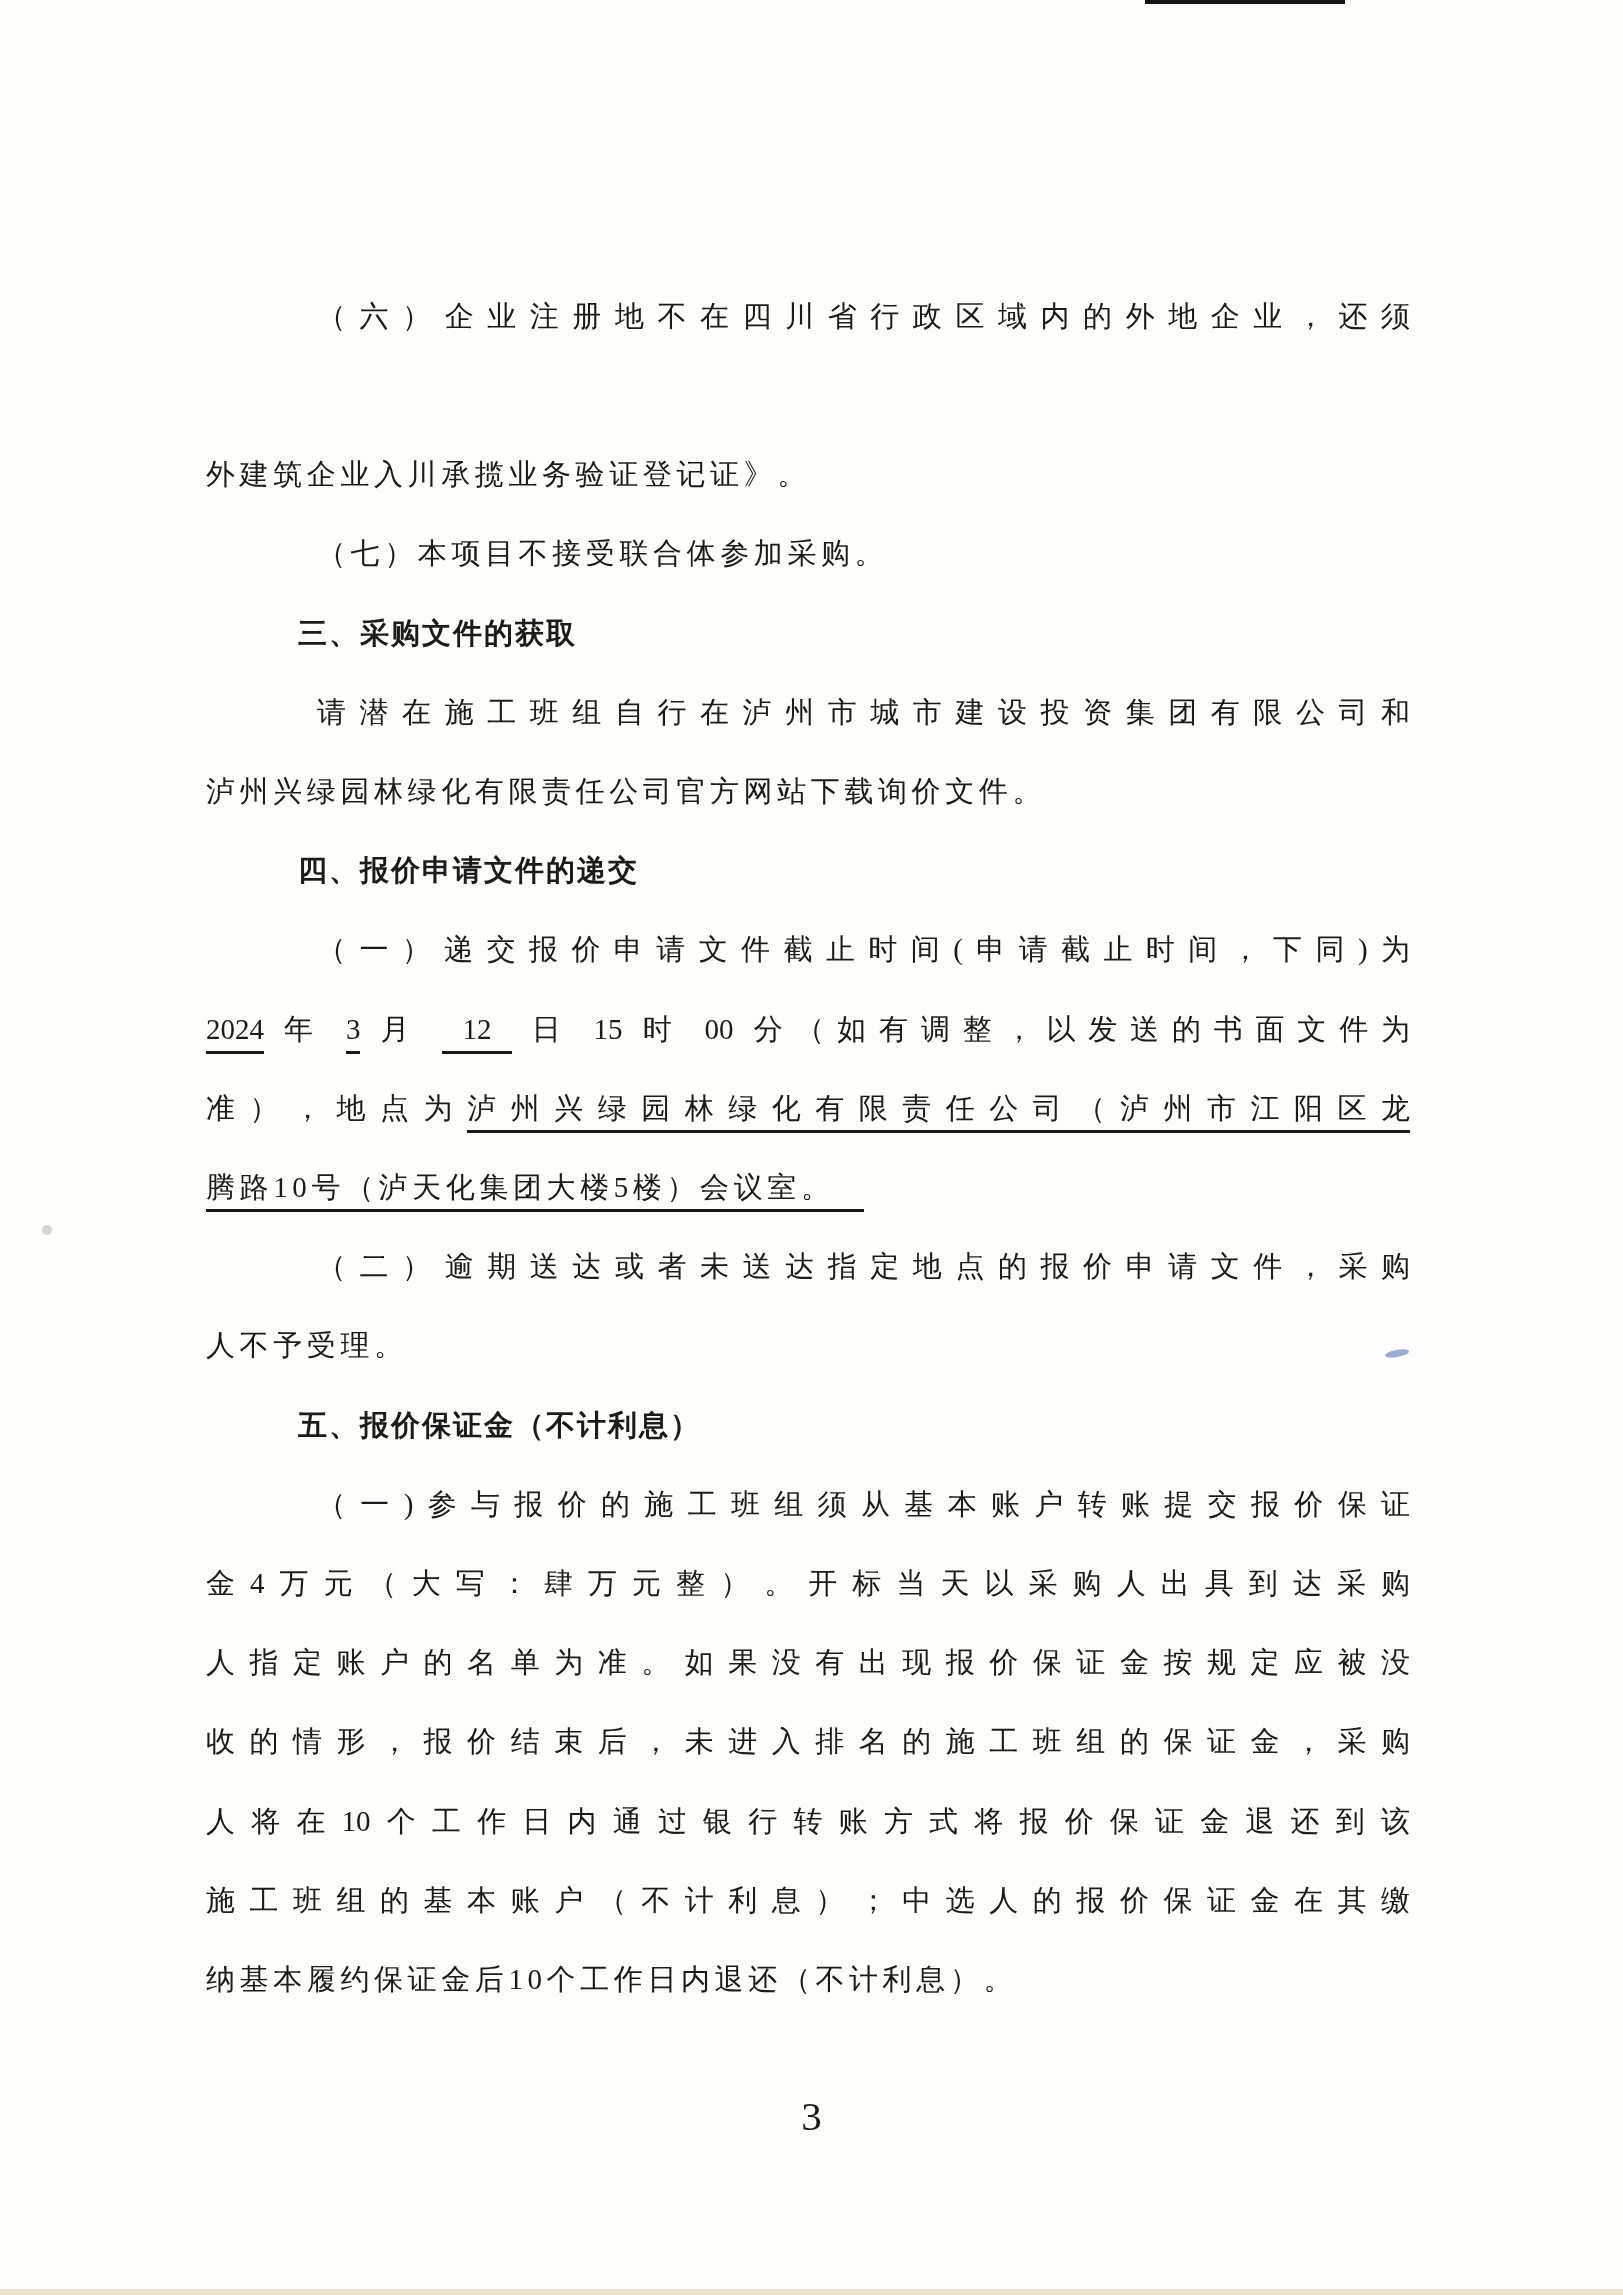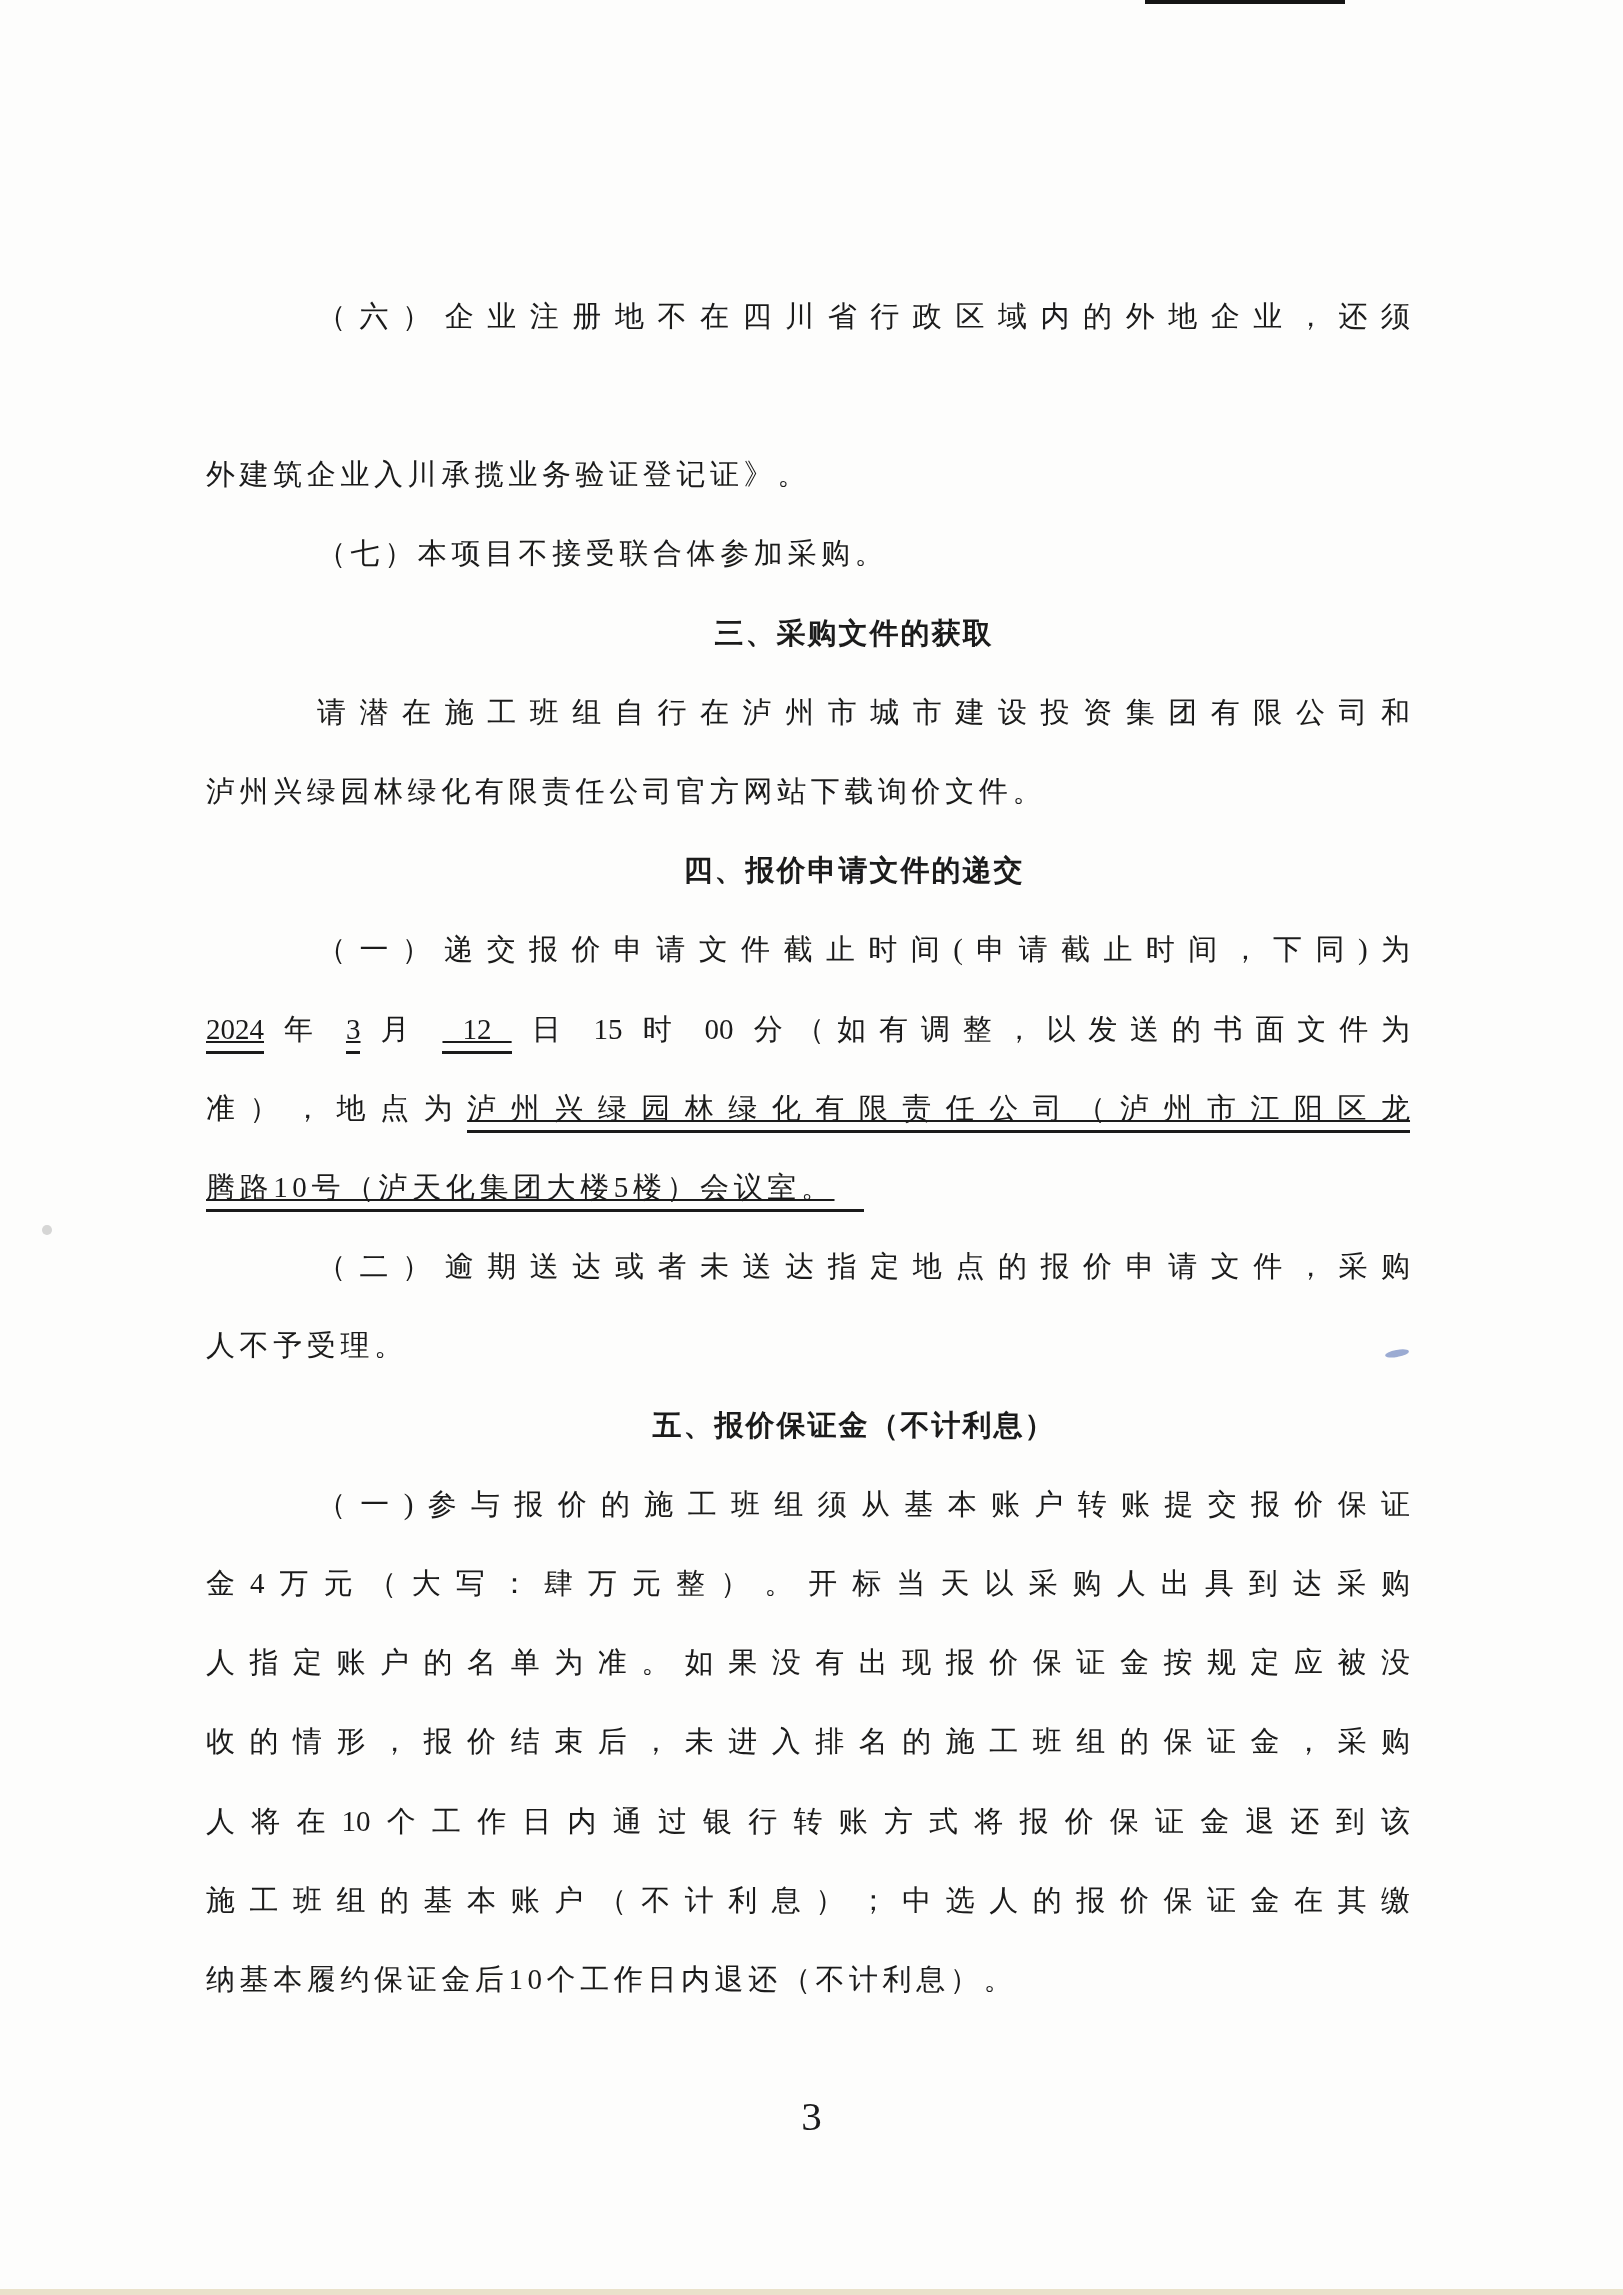--- a/index.html
+++ b/index.html
@@ -16,23 +16,22 @@
     font-size:29px;line-height:1.3;
   }
   .j{text-align:justify;text-align-last:justify;text-justify:inter-character;}
   .l{letter-spacing:4.6px;}
   .ind{padding-left:111px;}
   .hd{
     padding-left:92px;
     font-weight:700;
     font-family:"Liberation Sans","DejaVu Sans",sans-serif;
     letter-spacing:2px;
-    text-align:center;
   }
-  .u{border-bottom:3.9px solid #1b1b1b;padding-bottom:5.9px;text-decoration:underline;}
+  .u{border-bottom:3.9px solid #1b1b1b;padding-bottom:5.9px;}
   .u-ext{padding-right:29.5px;}
   .pageno{
     position:absolute;top:2092px;left:0;width:100%;
     text-align:center;font-size:41px;
   }
   
   .edge-top{position:absolute;top:0;left:1145px;width:200px;height:3.9px;background:#151515;}
   .edge-bottom{position:absolute;bottom:0;left:0;width:100%;height:5.9px;background:#eae2cb;}
   .pen-blue{position:absolute;top:1350px;left:1385px;width:23.6px;height:6.5px;border-radius:50%;background:#7187c0;opacity:.7;transform:rotate(-10deg);}
   .smudge{position:absolute;top:1225px;left:42px;width:9.8px;height:9.8px;border-radius:50%;background:#8d8d8d;opacity:.35;}

